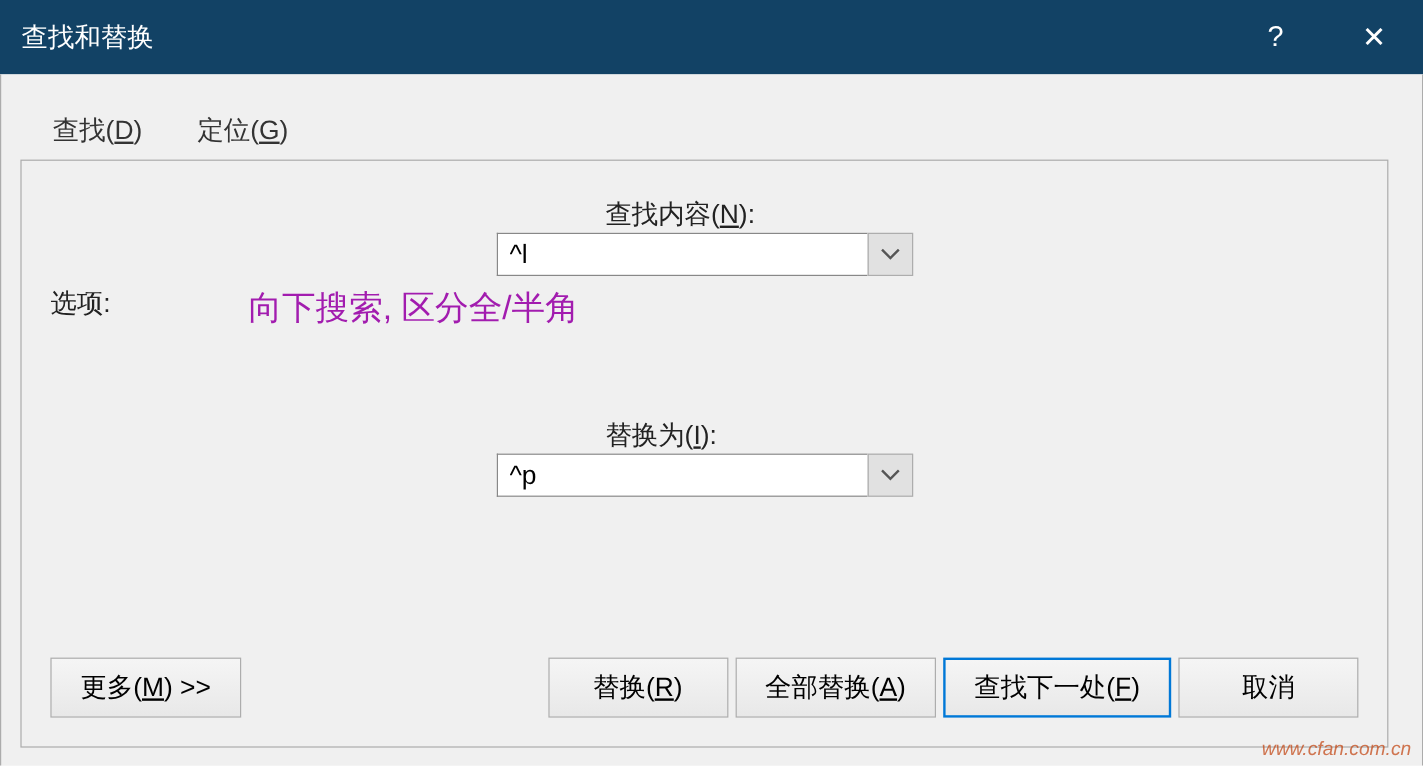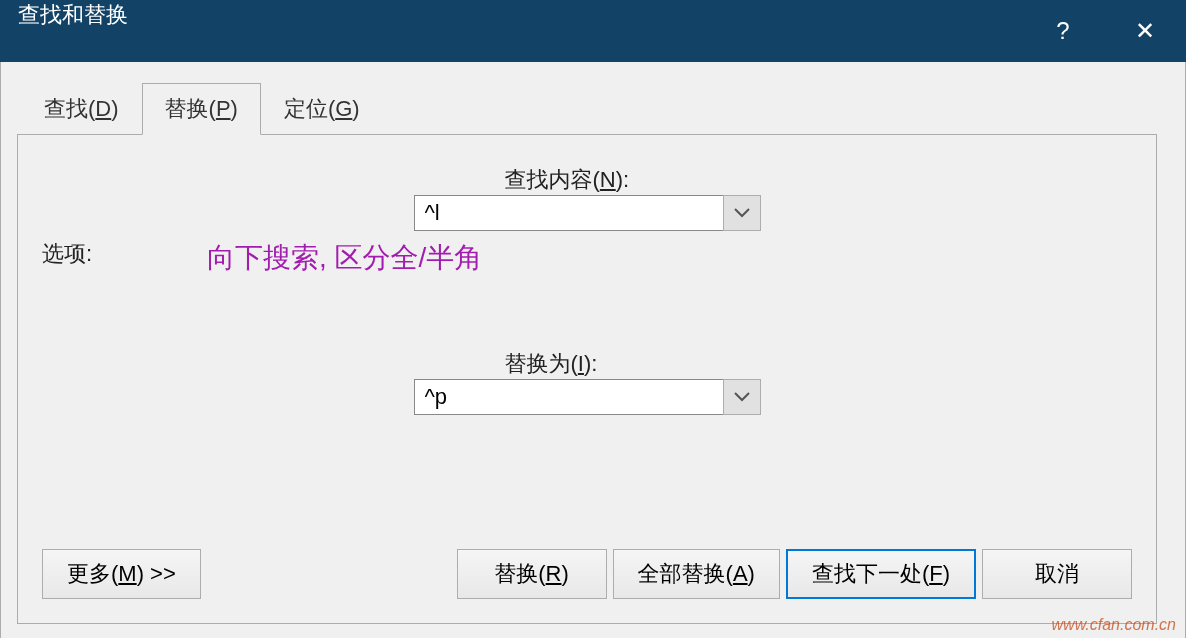--- a/index.html
+++ b/index.html
@@ -14,21 +14,21 @@
       width: 1186px;
       height: 638px;
       overflow: hidden;
     }
     
     .titlebar {
       background: #124265;
       color: #fff;
       height: 62px;
       display: flex;
-      align-items: flex-start;
+      align-items: center;
       padding: 0 0 0 18px;
       font-size: 22px;
     }
     
     .titlebar-title {
       flex: 1;
     }
     
     .titlebar-btn {
       width: 82px;
@@ -202,23 +202,20 @@
   <div class="titlebar-title">查找和替换</div>
   <div class="titlebar-btn">?</div>
   <div class="titlebar-btn">✕</div>
 </div>
 
 <div class="dialog-body">
   <div class="tabs">
     <div class="tab">
       <span>查找(</span><span class="underline">D</span><span>)</span>
     </div>
-    <div class="tab active">
-      <span>替换(</span><span class="underline">P</span><span>)</span>
-    </div>
     <div class="tab">
       <span>定位(</span><span class="underline">G</span><span>)</span>
     </div>
   </div>
 
   <div class="tab-panel">
 
     <div class="form-row">
       <div class="form-label">
         <span>查找内容(</span><span class="underline">N</span><span>):</span>

